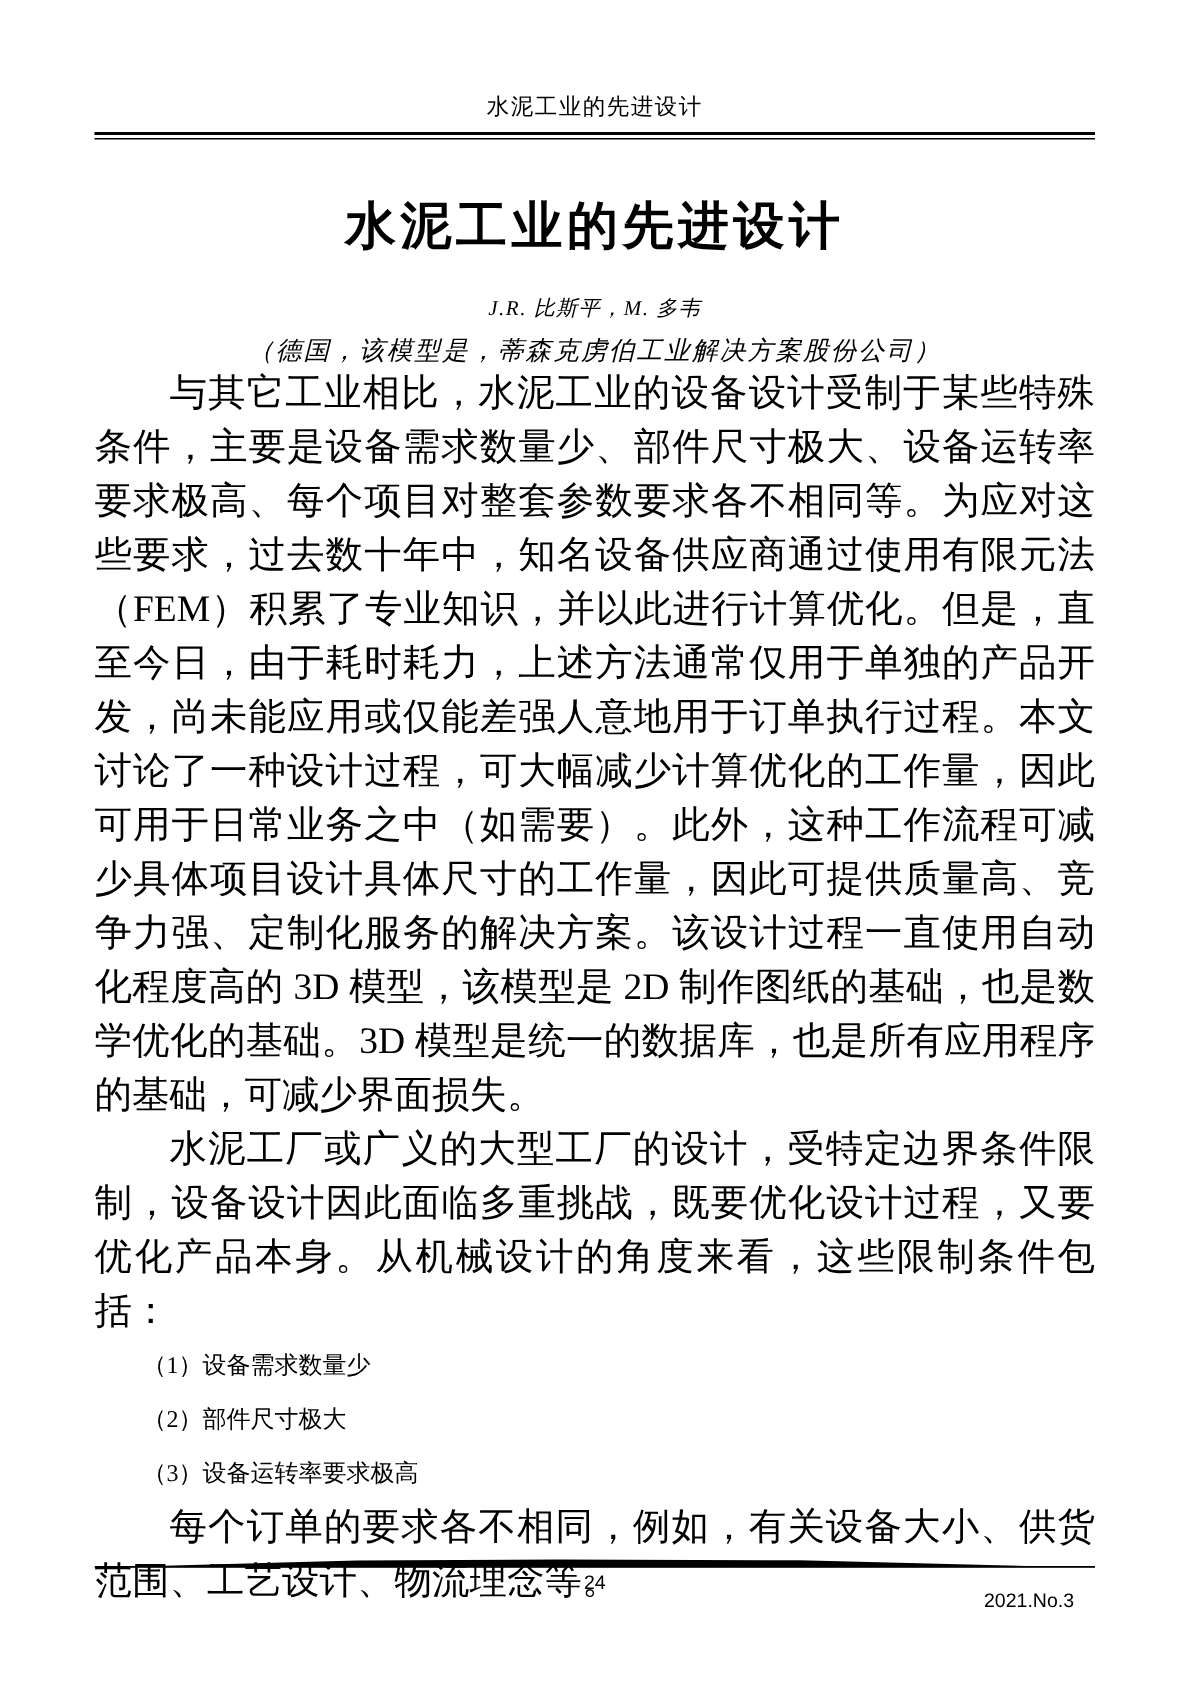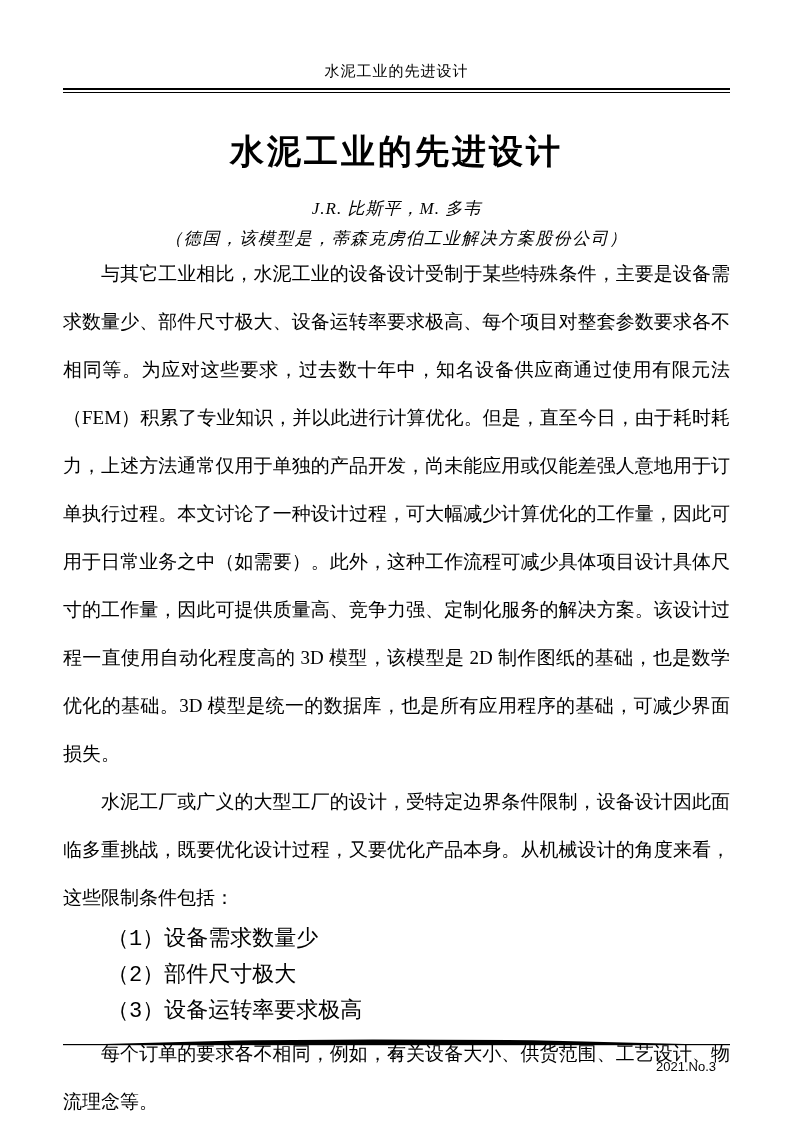--- a/index.html
+++ b/index.html
@@ -36,21 +36,21 @@
     text-align: center;
     font-size: 34px;
     line-height: 48px;
     font-weight: 700;
     letter-spacing: 3px;
     font-family: "Liberation Sans", "DejaVu Sans", sans-serif;
   }
   .authors {
     margin-top: 22px;
     text-align: center;
-    font-size: 17px;
+    font-size: 14px;
     font-style: italic;
     letter-spacing: 1px;
   }
   .affiliation {
     margin-top: 7px;
     text-align: center;
     font-size: 17px;
     font-style: italic;
     letter-spacing: 1.5px;
   }
@@ -61,31 +61,30 @@
     margin-bottom: 13px;
     font-size: 19px;
     line-height: 26px;
     font-weight: 700;
     font-family: "Liberation Sans", "DejaVu Sans", sans-serif;
   }
   .section-heading .sec-num { margin-right: 9px; }
 
   
   .body-p {
-    font-size: 19px;
-    line-height: 48px;
+    font-size: 25px;
+    line-height: 36px;
     text-align: justify;
     text-indent: 2em;
   }
   .list-block { }
   .list-item {
-    font-size: 22px;
+    font-size: 16px;
     line-height: 36px;
     text-indent: 2em;
-    font-family: Liberation Mono, monospace;
   }
 
   
   .footer-rule {
     position: absolute;
     left: 63px;
     top: 1038px;
     width: 667px;
     height: 9px;
   }

